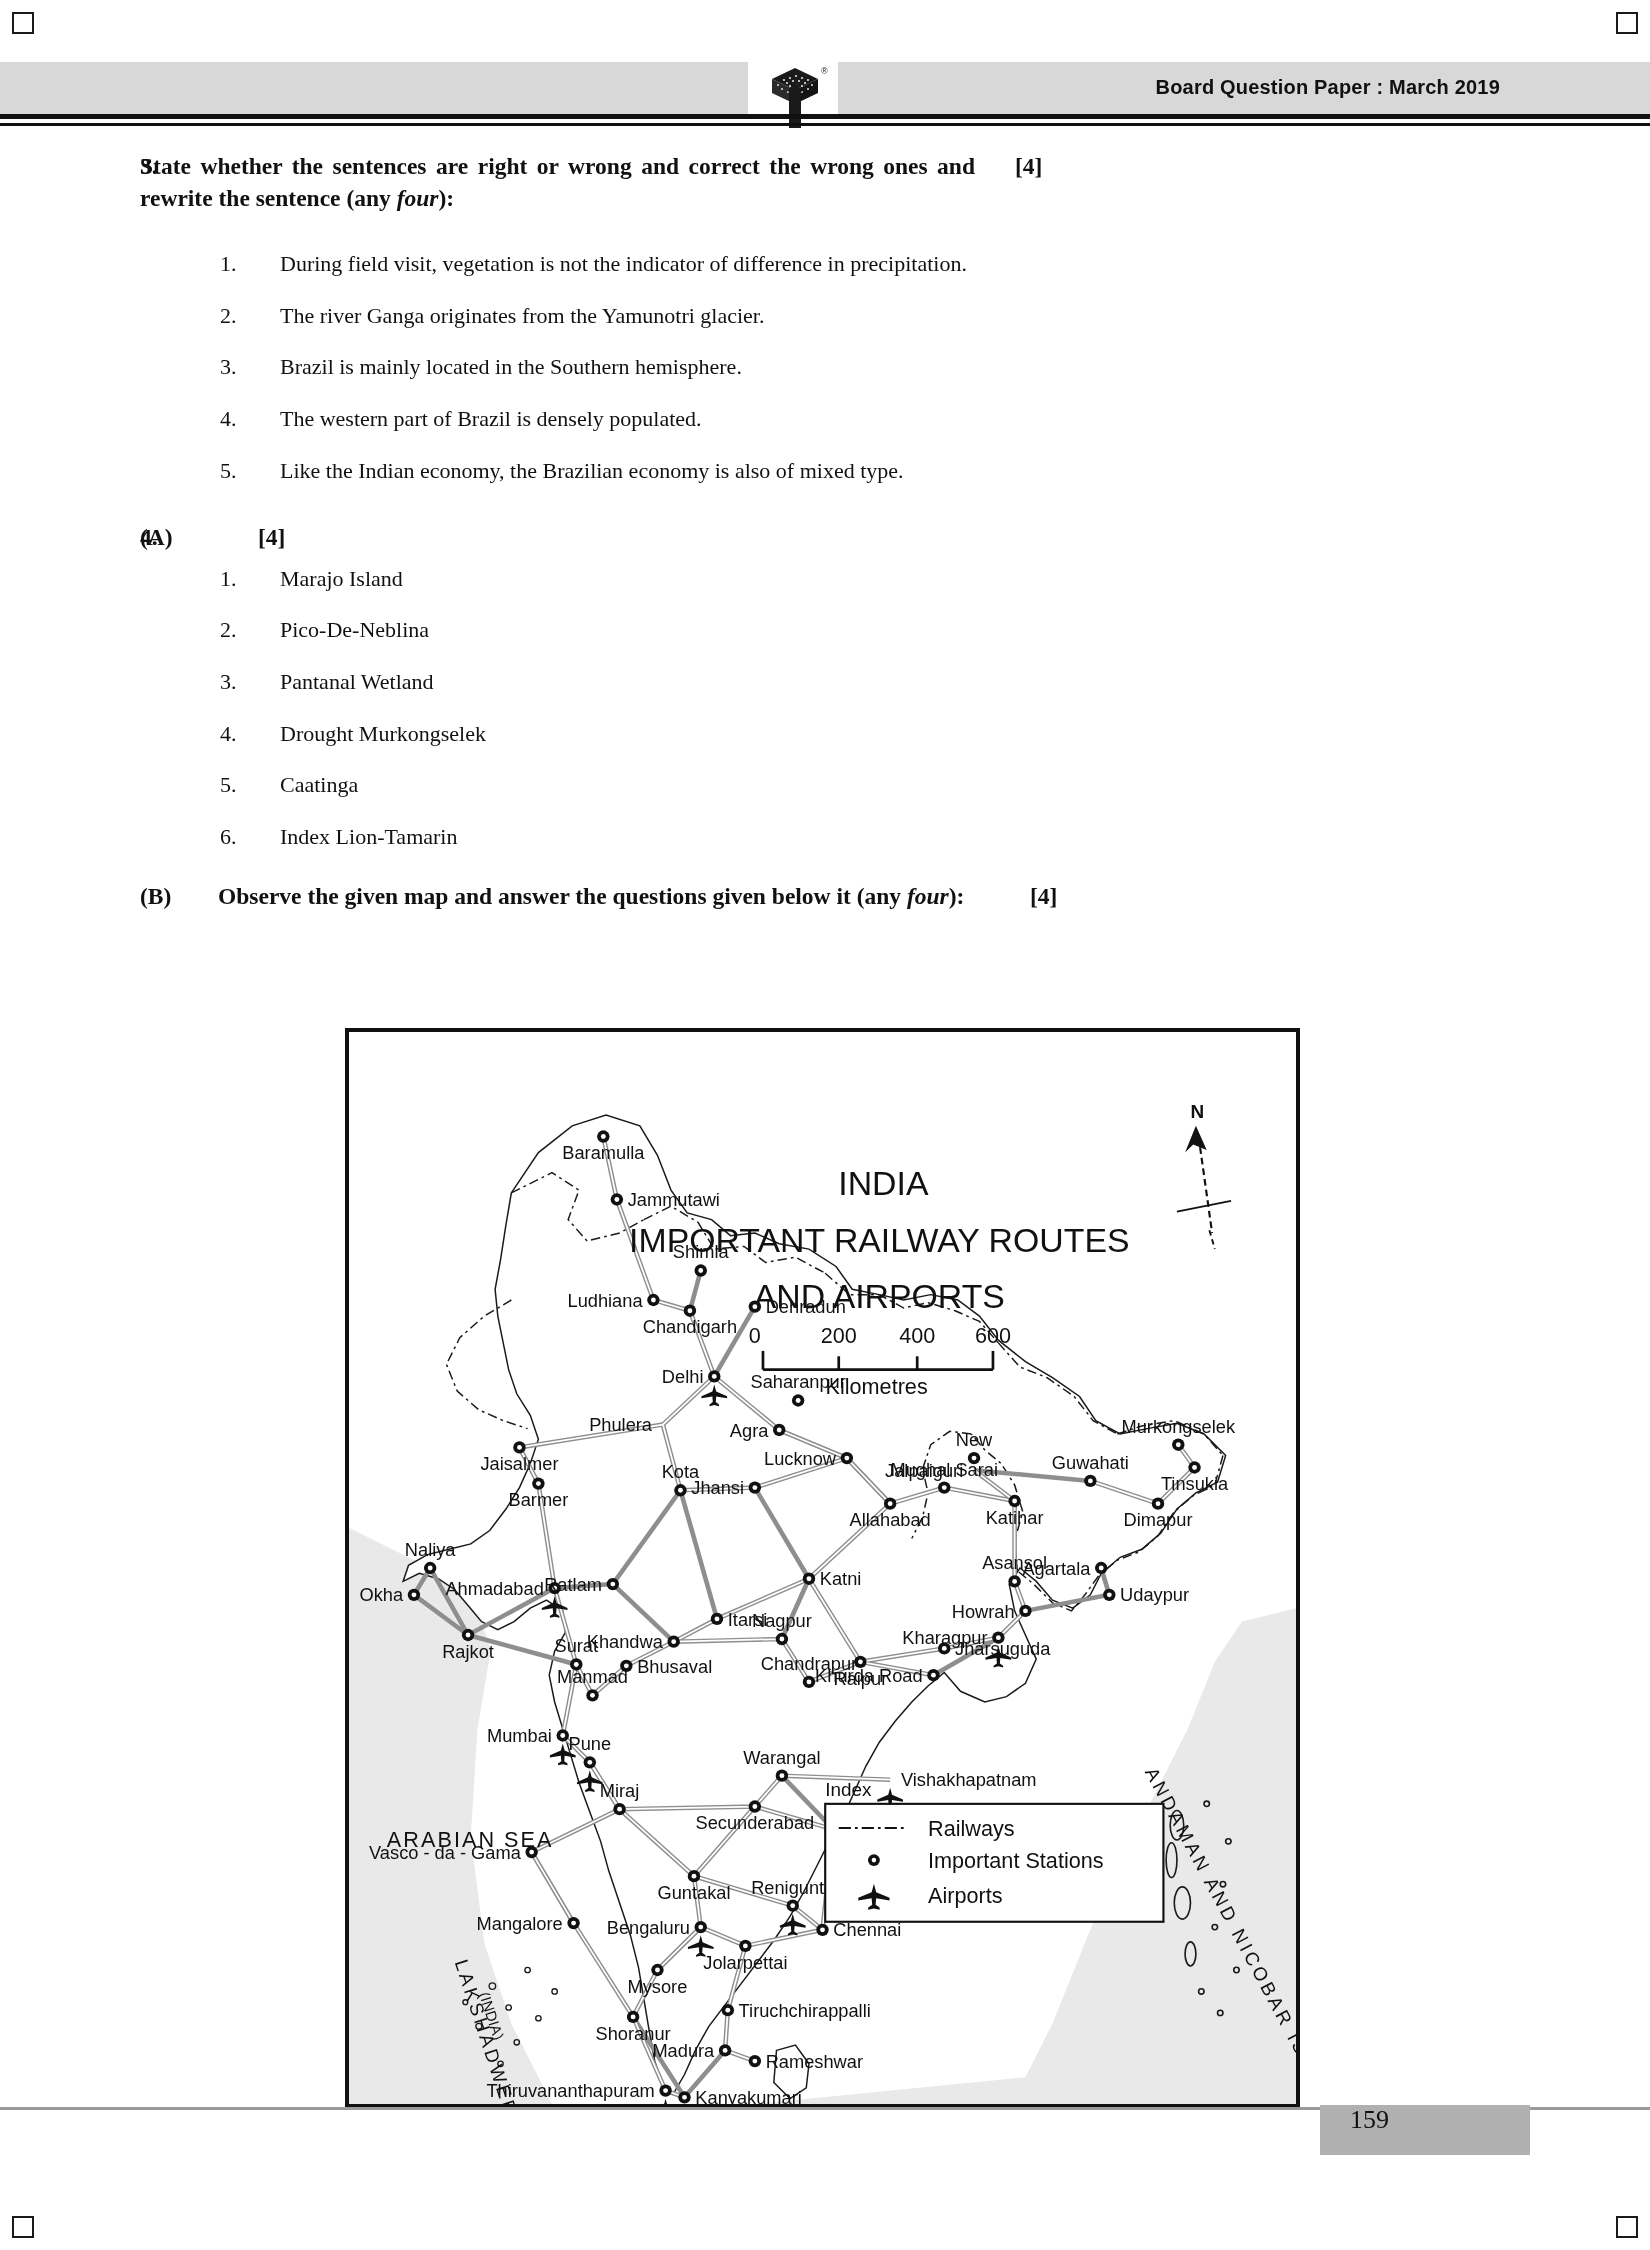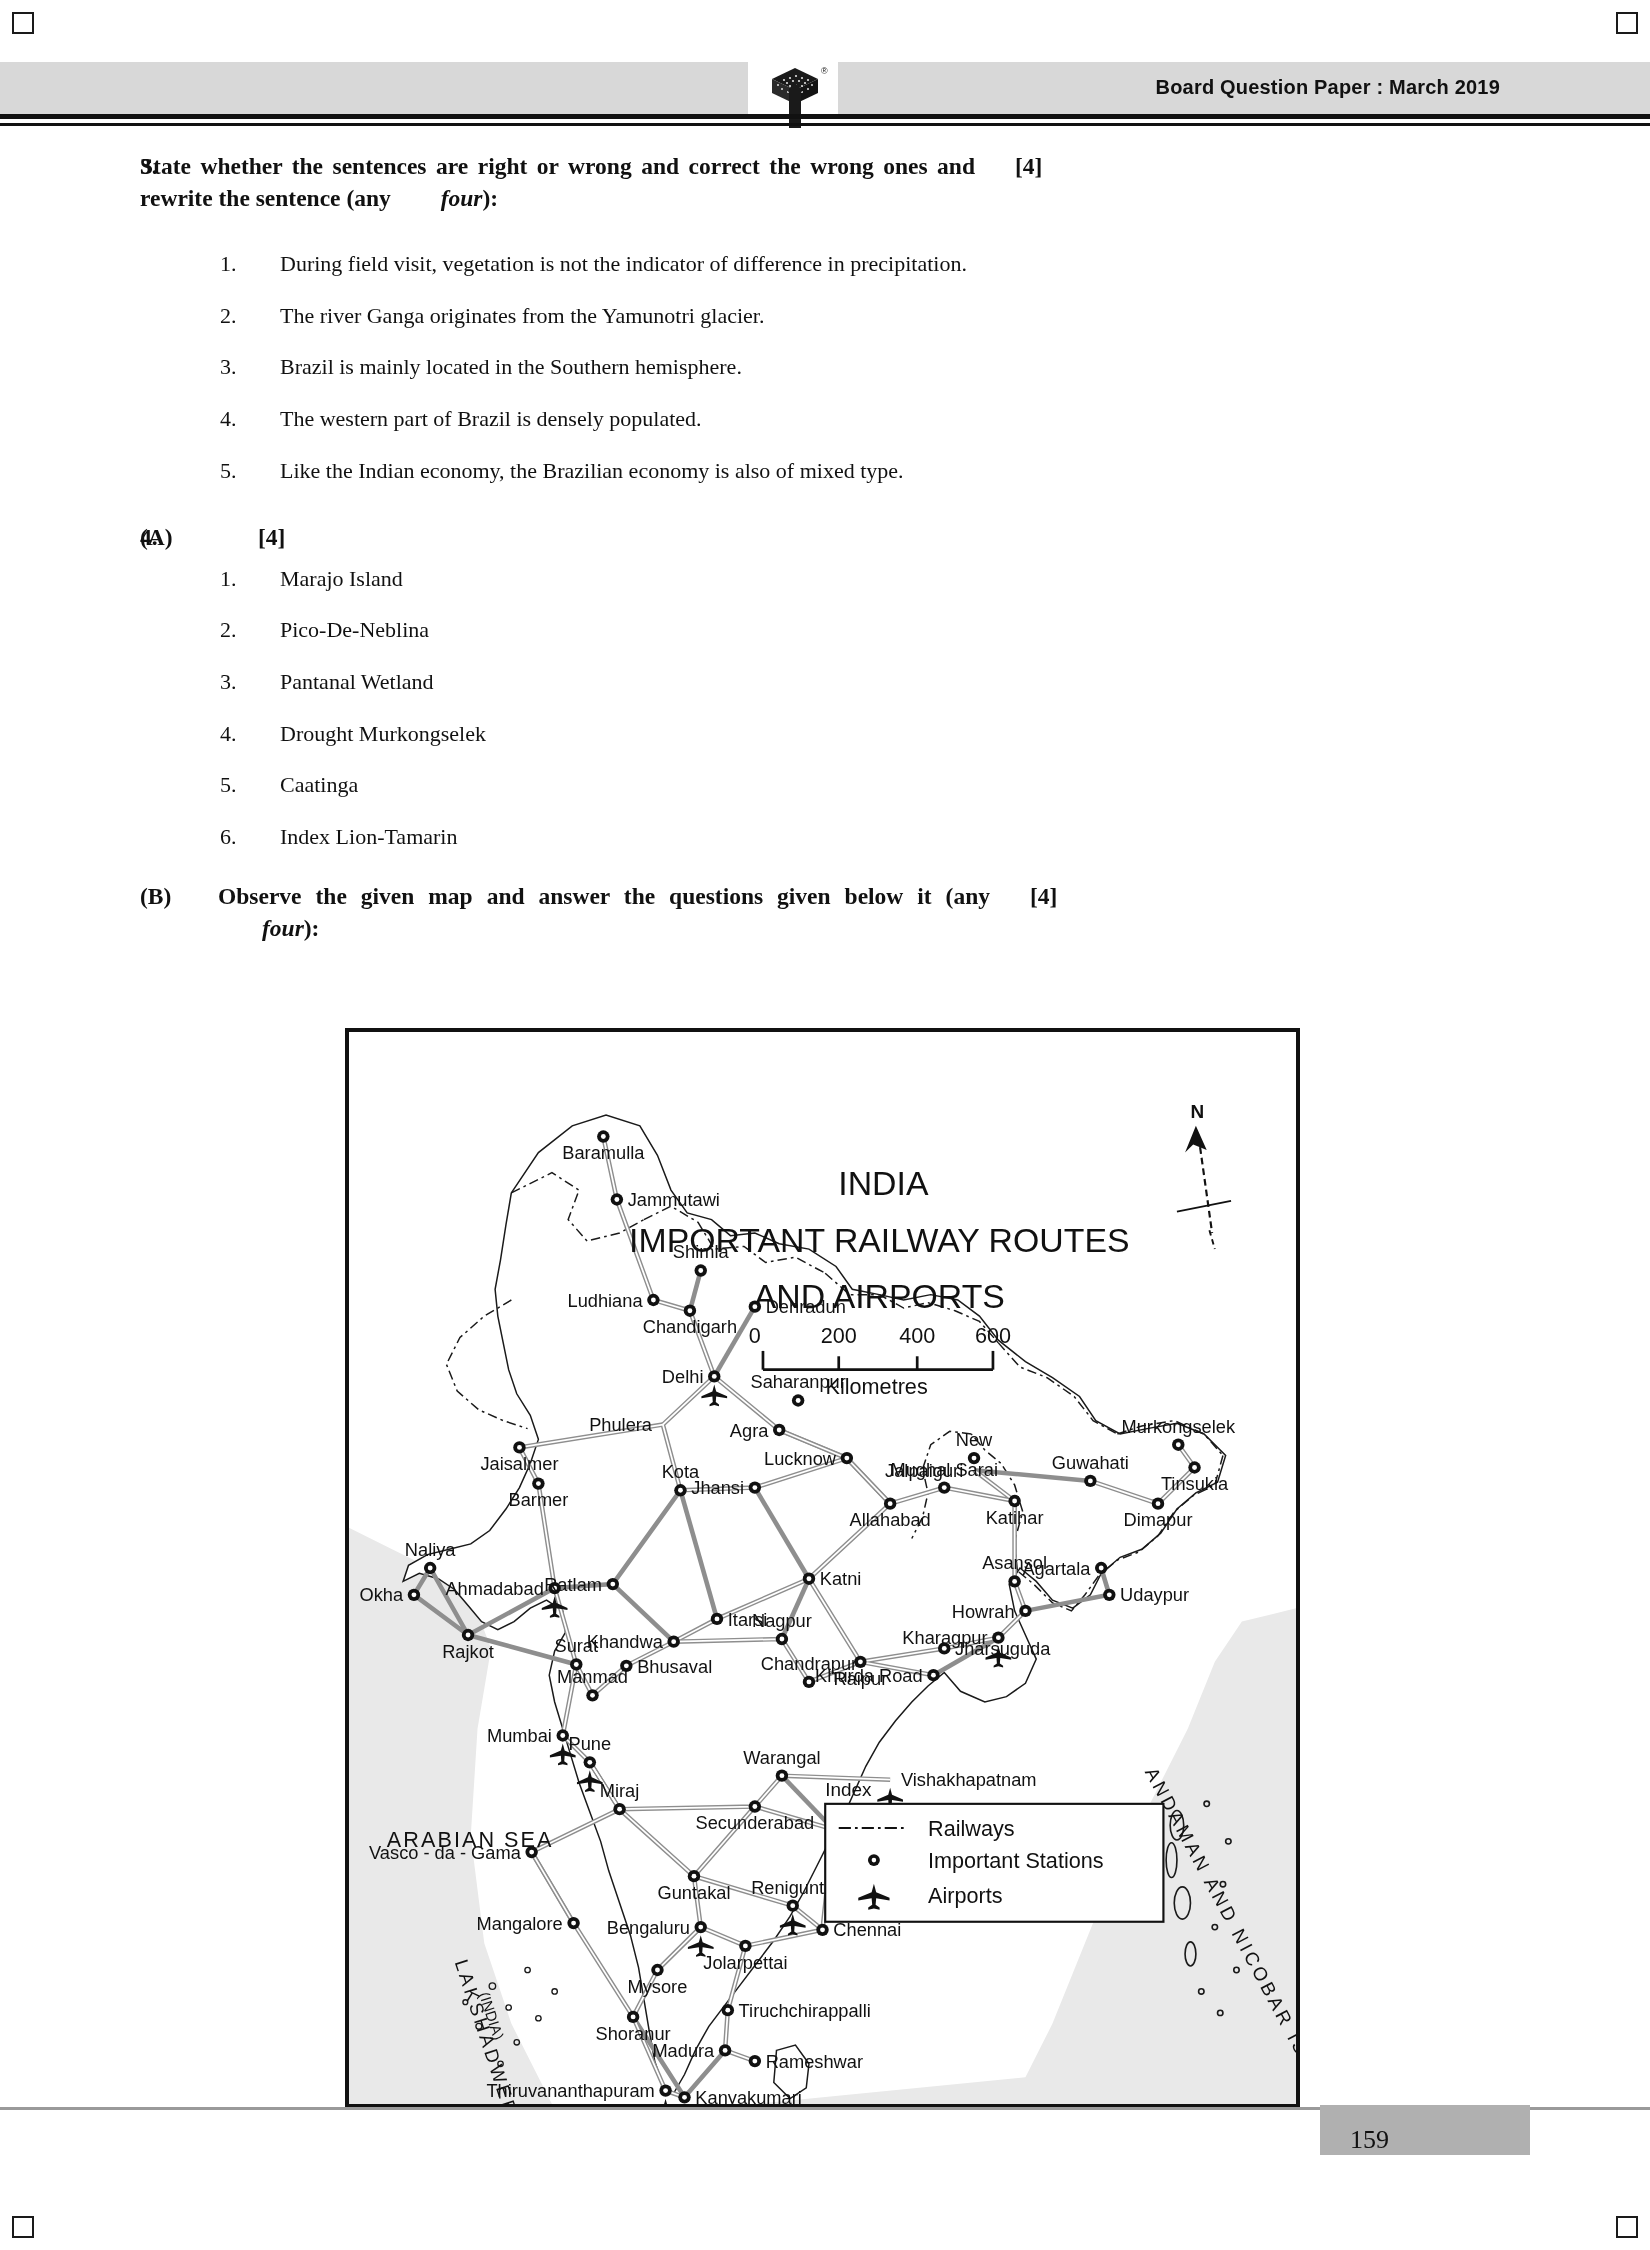--- a/index.html
+++ b/index.html
@@ -36,21 +36,21 @@
   .logo { position:absolute; left:760px; top:-2px; width:70px; height:70px; }
 
   
   .content { position:absolute; left:0; top:150px; width:1650px; }
 
   .qrow { display:flex; align-items:flex-start; margin-bottom:2px; }
   .qnum { width:66px; flex:0 0 66px; text-align:left; padding-left:140px; }
   .qlabel { width:78px; flex:0 0 78px; }
   .qbody { flex:1 1 auto; }
   .marks { width:120px; flex:0 0 120px; text-align:left; padding-left:40px; }
-  .ital { font-style:italic;margin-left:44px; }
+  .ital { font-style:italic; }
 
   .q-main {
     font-size:23.5px; font-weight:bold; line-height:1.38;
     text-align:justify;
   }
 
   .sub-item {
     display:flex; align-items:flex-start;
     font-size:22px; line-height:1.35;
     margin-bottom:22px;
@@ -68,21 +68,21 @@
     background:#fdfdfd;
     overflow:hidden;
   }
   .map-svg { position:absolute; left:0; top:0; width:100%; height:100%; }
 
   
   .footer-rule { position:absolute; left:0; bottom:140px; width:1650px; height:3px; background:#9a9a9a; }
   .page-box {
     position:absolute; right:120px; bottom:95px;
     width:210px; height:50px; background:#b0b0b0;
-    display:flex; align-items:flex-end; padding-left:30px;
+    display:flex; align-items:flex-start; padding-left:30px;
     font-family:"Liberation Serif", serif; font-size:26px; color:#111;
   }
 </style>
 </head>
 <body>
 
 <div class="crop tl"></div>
 <div class="crop tr"></div>
 <div class="crop bl"></div>
 <div class="crop br"></div>

